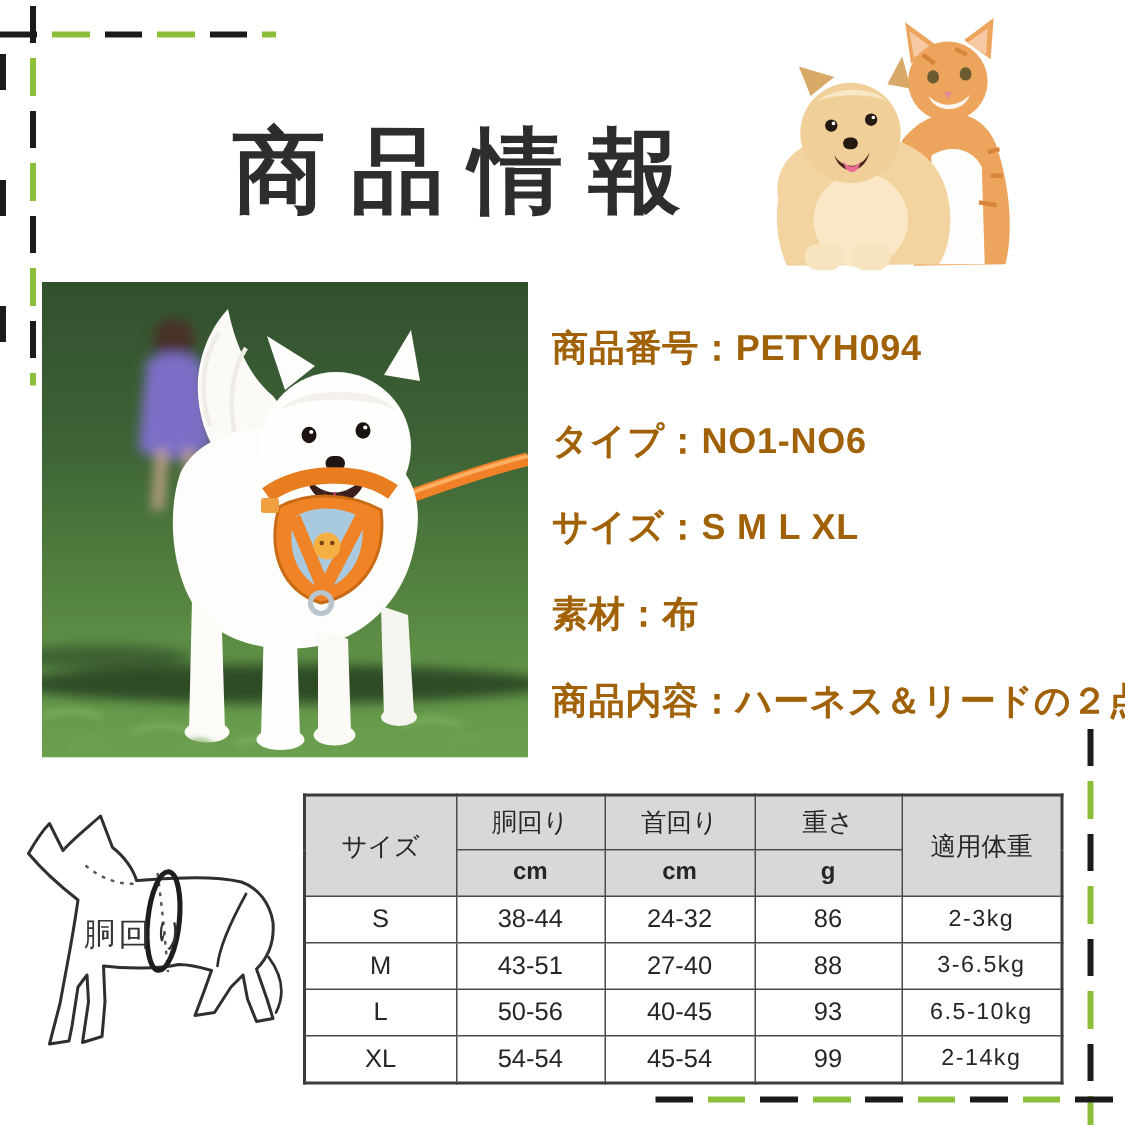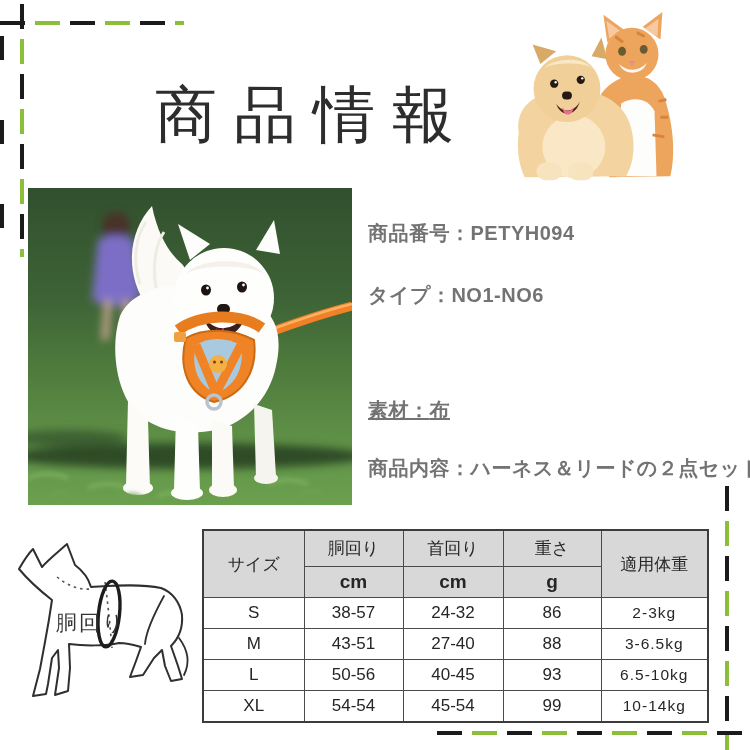--- a/index.html
+++ b/index.html
@@ -14,44 +14,44 @@
     background:repeating-linear-gradient(180deg,#1b1b1b 0 25px,transparent 25px 35px,#8bbf3a 35px 60px,transparent 60px 70px);}
   .dash-v.edge{background:repeating-linear-gradient(180deg,#1b1b1b 0 24px,transparent 24px 84px);}
   .tl-h{left:0;top:21px;width:184px;}
   .tl-v{left:20px;top:4px;height:253px;}
   .tl-edge{left:0;top:36px;height:224px;}
   .br-v{left:725px;top:486px;height:264px;}
   .br-h{left:437px;top:731px;width:313px;}
   
   .page-title{
     position:absolute;left:155px;top:79px;font-size:62px;line-height:1.15;
-    font-weight:normal;letter-spacing:17px;color:#2d2d2d;white-space:nowrap;
+    font-weight:bold;letter-spacing:17px;color:#2d2d2d;white-space:nowrap;
   }
   
   .pets-photo{position:absolute;left:505px;top:6px;width:182px;height:184px;}
   .hero-photo{position:absolute;left:28px;top:188px;width:324px;height:317px;}
   .sketch{position:absolute;left:12px;top:538px;width:190px;height:210px;}
   
   .info-line{
-    position:absolute;left:368px;font-size:20px;line-height:24px;font-weight:bold;
-    letter-spacing:0.5px;color:#737373;white-space:nowrap;
-  }
-  .il-0{top:221px;} .il-1{top:283px;} .il-2{top:340px;} .il-3{top:398px;text-decoration:underline;} .il-4{top:456px;}
+    position:absolute;left:368px;font-size:24px;line-height:24px;font-weight:bold;
+    letter-spacing:0.5px;color:#a16207;white-space:nowrap;
+  }
+  .il-0{top:221px;} .il-1{top:283px;} .il-2{top:340px;} .il-3{top:398px;} .il-4{top:456px;}
   
   .size-table{
     position:absolute;left:202px;top:529px;width:505px;border-collapse:collapse;
     font-size:17px;color:#262626;table-layout:fixed;
   }
   .size-table th,.size-table td{
     border:1px solid #4a4a4a;text-align:center;vertical-align:middle;
     font-weight:normal;padding:0;
   }
   .size-table{border:2px solid #3c3c3c;}
   .size-table .hdr{background:#d8d8d8;height:35px;}
-  .size-table .unit{background:#d8d8d8;height:30px;font-weight:bold;font-size:19px;margin-top:48px;}
+  .size-table .unit{background:#d8d8d8;height:30px;font-weight:bold;font-size:16px;margin-top:48px;}
   .size-table td{height:30px;background:#ffffff;}
   .size-table .fit{font-size:15.5px;letter-spacing:1px;}
   .c-size{width:101px;} .c-girth{width:99px;} .c-neck{width:100px;} .c-weight{width:98px;} .c-fit{width:107px;}
 </style>
 </head>
 <body>
 
 <div class="canvas">
 
   <div class="dash-h tl-h"></div>
@@ -166,20 +166,21 @@
       <circle cx="186" cy="214" r="7" fill="none" stroke="#b9c4cc" stroke-width="3.5"></circle>
       <rect x="146" y="144" width="12" height="10" rx="2" fill="#f0a040"></rect>
     </g>
     <g filter="url(#blur2)">
       <path d="M20,310 q14,-10 24,-2 M90,312 q14,-10 24,-2 M270,308 q14,-10 24,-2" stroke="#6fa052" stroke-width="3" fill="none"></path>
     </g>
   </svg>
 
   <div class="info-line il-0"><span>商品番号</span><span>：</span><span>PETYH094</span></div>
   <div class="info-line il-1"><span>タイプ</span><span>：</span><span>NO1-NO6</span></div>
+  <div class="info-line il-2"><span>サイズ</span><span>：</span><span>S M L XL</span></div>
   <div class="info-line il-3"><span>素材</span><span>：</span><span>布</span></div>
   <div class="info-line il-4"><span>商品内容</span><span>：</span><span>ハーネス＆リードの２点セット</span></div>
 
   <svg class="sketch" viewBox="0 0 190 210">
     <g fill="#ffffff" stroke="#2f2f2f" stroke-width="2" stroke-linejoin="round" stroke-linecap="round">
       <path d="M7,31 C11,24 16,16 21,11 L30,29 C36,22 46,14 55,6 L63,27 C71,33 77,42 79,49
                C97,48 127,45 149,50 C160,54 168,64 170,77 C171,90 167,100 159,108
                L166,128 L170,141 L159,143 L153,128 L150,112
                L142,120 L131,137 L118,139 L124,123 L129,109
                C119,106 113,105 107,105 C94,108 72,108 57,106
@@ -210,21 +211,21 @@
         <th class="hdr">重さ</th>
         <th class="hdr" rowspan="2">適用体重</th>
       </tr>
       <tr>
         <th class="unit">cm</th>
         <th class="unit">cm</th>
         <th class="unit">g</th>
       </tr>
       <tr>
         <td>S</td>
-        <td>38-57</td>
+        <td>38-44</td>
         <td>24-32</td>
         <td>86</td>
         <td class="fit">2-3kg</td>
       </tr>
       <tr>
         <td>M</td>
         <td>43-51</td>
         <td>27-40</td>
         <td>88</td>
         <td class="fit">3-6.5kg</td>
@@ -234,18 +235,18 @@
         <td>50-56</td>
         <td>40-45</td>
         <td>93</td>
         <td class="fit">6.5-10kg</td>
       </tr>
       <tr>
         <td>XL</td>
         <td>54-54</td>
         <td>45-54</td>
         <td>99</td>
-        <td class="fit">10-14kg</td>
+        <td class="fit">2-14kg</td>
       </tr>
     </tbody>
   </table>
 
 </div>
 
 </body></html>

